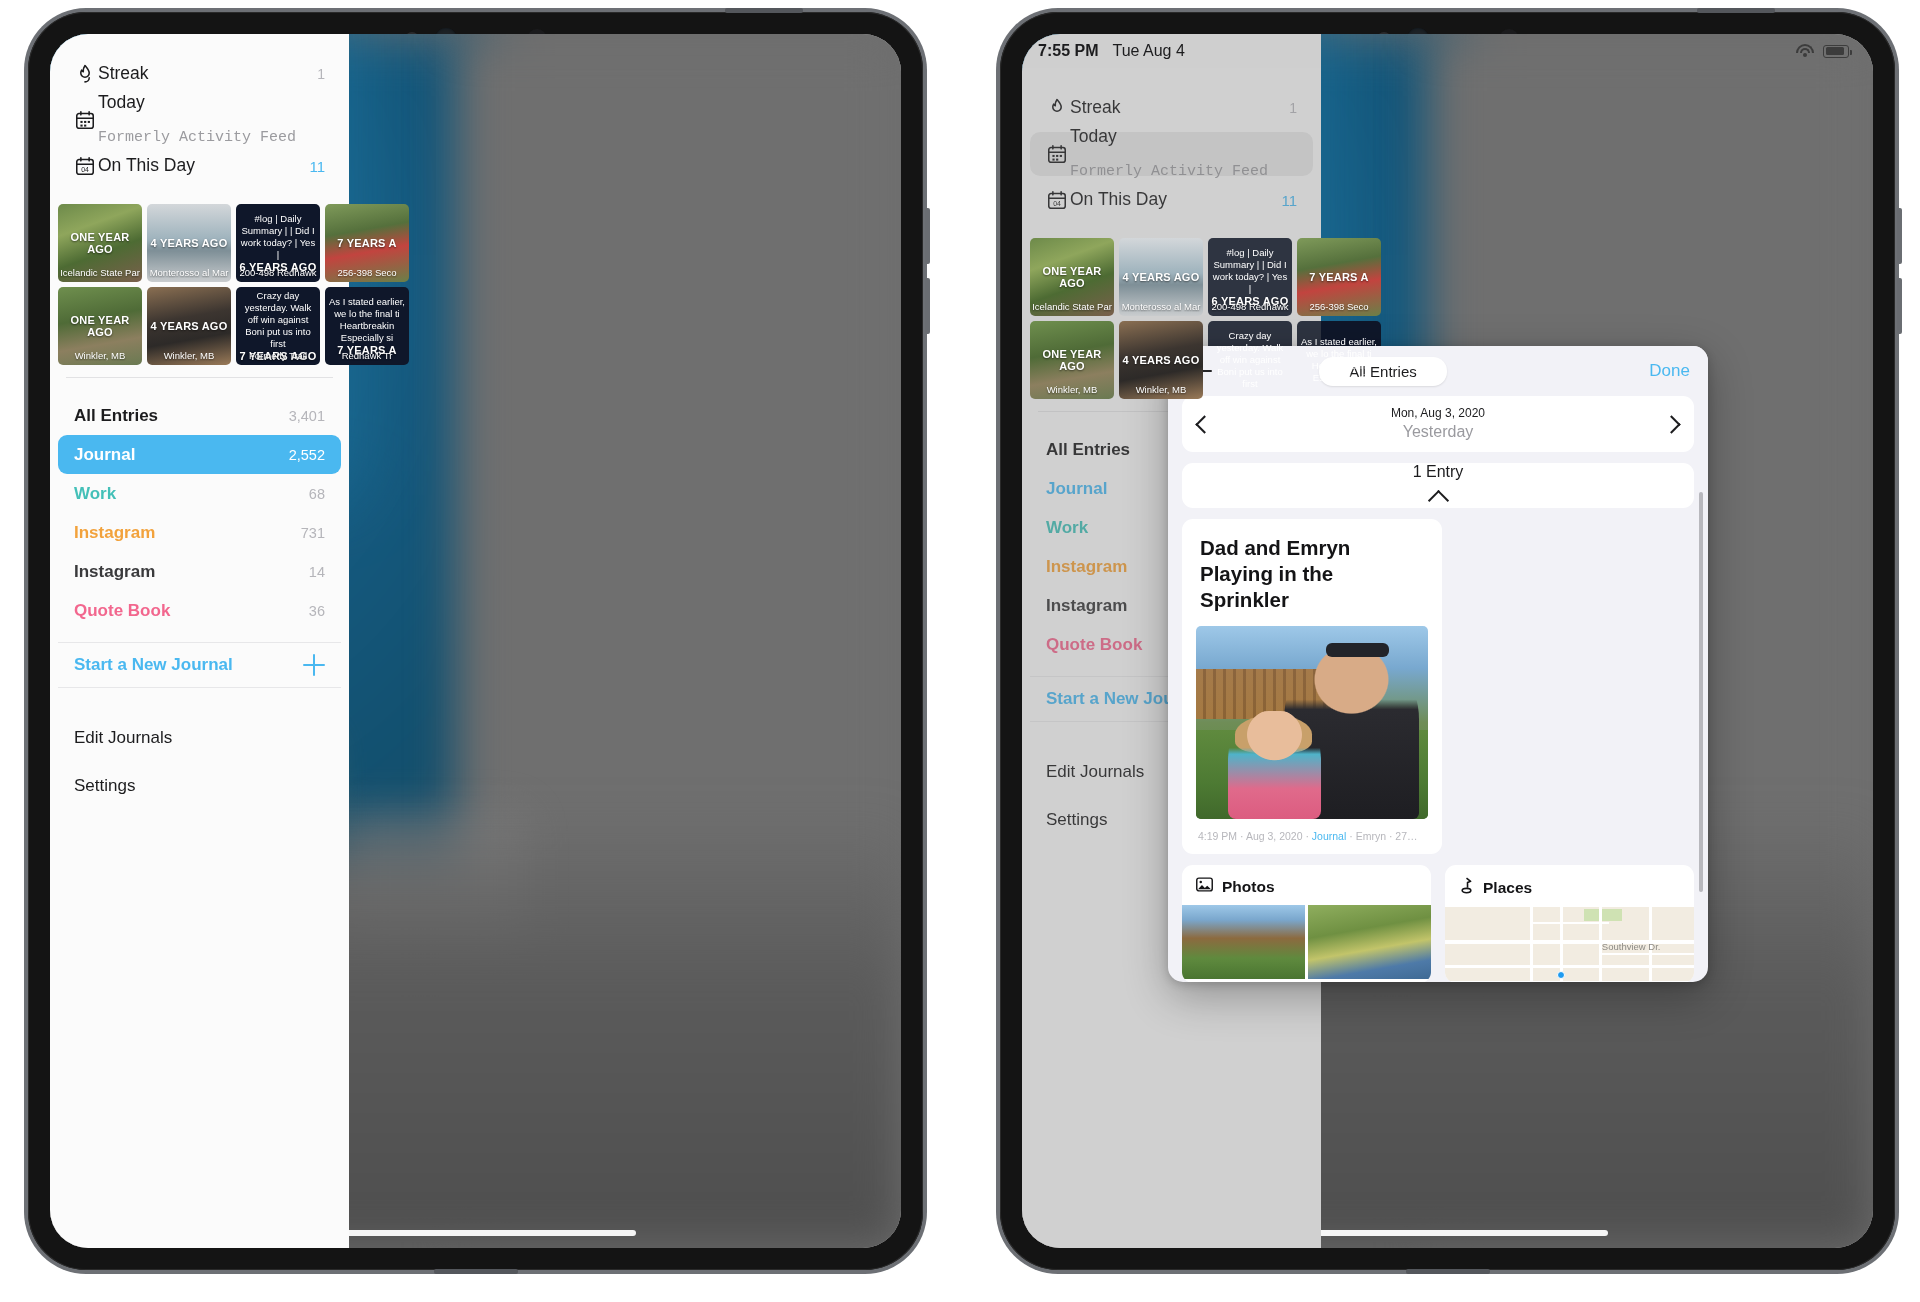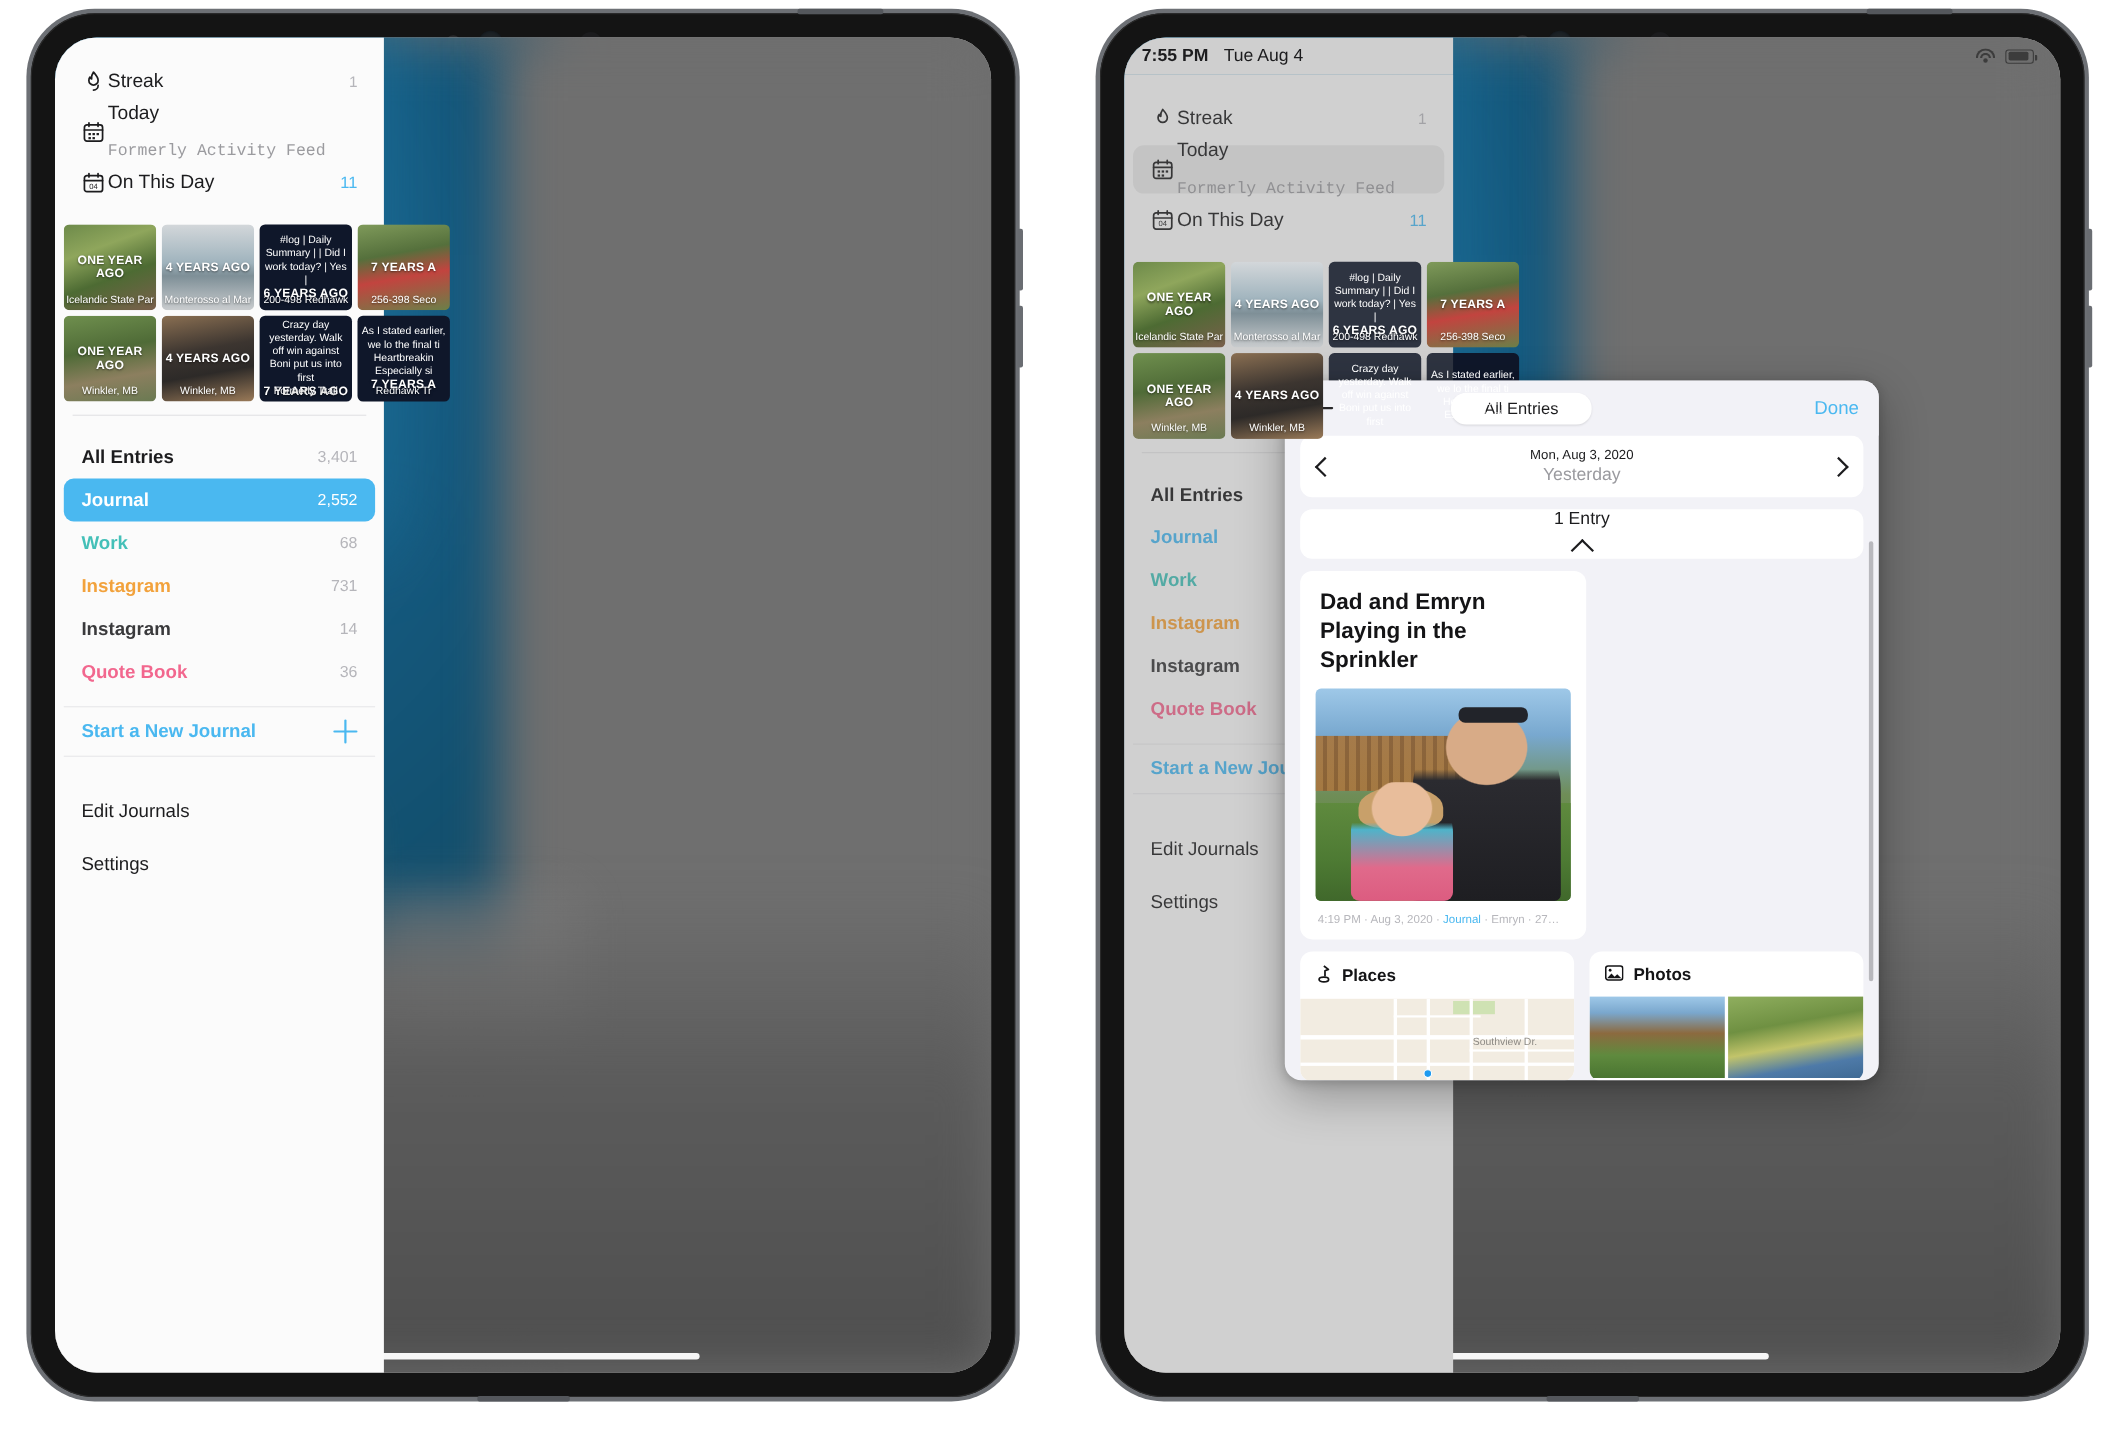--- a/index.html
+++ b/index.html
@@ -648,20 +648,37 @@
                 <span class="shades"></span>
               <span class="hair"></span>
                 <span class="kid"></span>
             </div>
             <div class="entrymeta">
               <span>4:19 PM</span><span> · </span><span>Aug 3, 2020</span><span> · </span><span class="jn">Journal</span><span> · </span><span>Emryn</span><span> · </span><span>27…</span>
             </div>
           </div>
 
           <div class="cardsrow">
+            <div class="minicard">
+              <div class="hd">
+                <span>
+                  <svg width="17" height="15" viewBox="0 0 20 17">
+                    <rect x="0.9" y="1" width="18.2" height="15" rx="2.6" fill="none" stroke="#141416" stroke-width="1.7"></rect>
+                    <circle cx="5.6" cy="5.6" r="1.5" fill="#141416"></circle>
+                    <path d="M2.4 14.2l4.6-5.1 3.4 3.4 2.8-2.6 4.4 4.3z" fill="#141416"></path>
+                  </svg>
+                </span>
+                <span>Photos</span>
+              </div>
+              <div class="thumbs">
+                <span class="t ta"></span>
+                <span class="t tb"></span>
+              </div>
+            </div>
+
             <div class="minicard">
               <div class="hd">
                 <span>
                   <svg width="15" height="17" viewBox="0 0 16 18">
                     <path d="M8 1.2l4.4 3.3-3.3 1.3v5.6" fill="none" stroke="#141416" stroke-width="1.7" stroke-linejoin="round"></path>
                     <ellipse cx="8" cy="14.4" rx="4.6" ry="2.3" fill="none" stroke="#141416" stroke-width="1.7"></ellipse>
                   </svg>
                 </span>
                 <span>Places</span>
               </div>
@@ -672,37 +689,20 @@
                 <span class="rd" style="left:34%;top:0;width:3px;height:100%;"></span>
                 <span class="rd" style="left:46%;top:0;width:3px;height:100%;"></span>
                 <span class="rd" style="left:62%;top:0;width:3px;height:100%;"></span>
                 <span class="rd" style="left:82%;top:0;width:3px;height:100%;"></span>
                 <span class="rd" style="left:34%;top:20%;width:32%;height:2px;"></span>
                 <span class="rd" style="left:62%;top:62%;width:38%;height:2px;"></span>
                 <span class="lbl" style="left:63%;top:46%;">Southview Dr.</span>
                 <span class="dot" style="left:45%;top:86%;"></span>
               </div>
             </div>
-
-            <div class="minicard">
-              <div class="hd">
-                <span>
-                  <svg width="17" height="15" viewBox="0 0 20 17">
-                    <rect x="0.9" y="1" width="18.2" height="15" rx="2.6" fill="none" stroke="#141416" stroke-width="1.7"></rect>
-                    <circle cx="5.6" cy="5.6" r="1.5" fill="#141416"></circle>
-                    <path d="M2.4 14.2l4.6-5.1 3.4 3.4 2.8-2.6 4.4 4.3z" fill="#141416"></path>
-                  </svg>
-                </span>
-                <span>Photos</span>
-              </div>
-              <div class="thumbs">
-                <span class="t ta"></span>
-                <span class="t tb"></span>
-              </div>
-            </div>
           </div>
 
           <div class="scrollbar"></div>
         </div>
       </div>
     </div>
   </div>
 
 </div>
 

